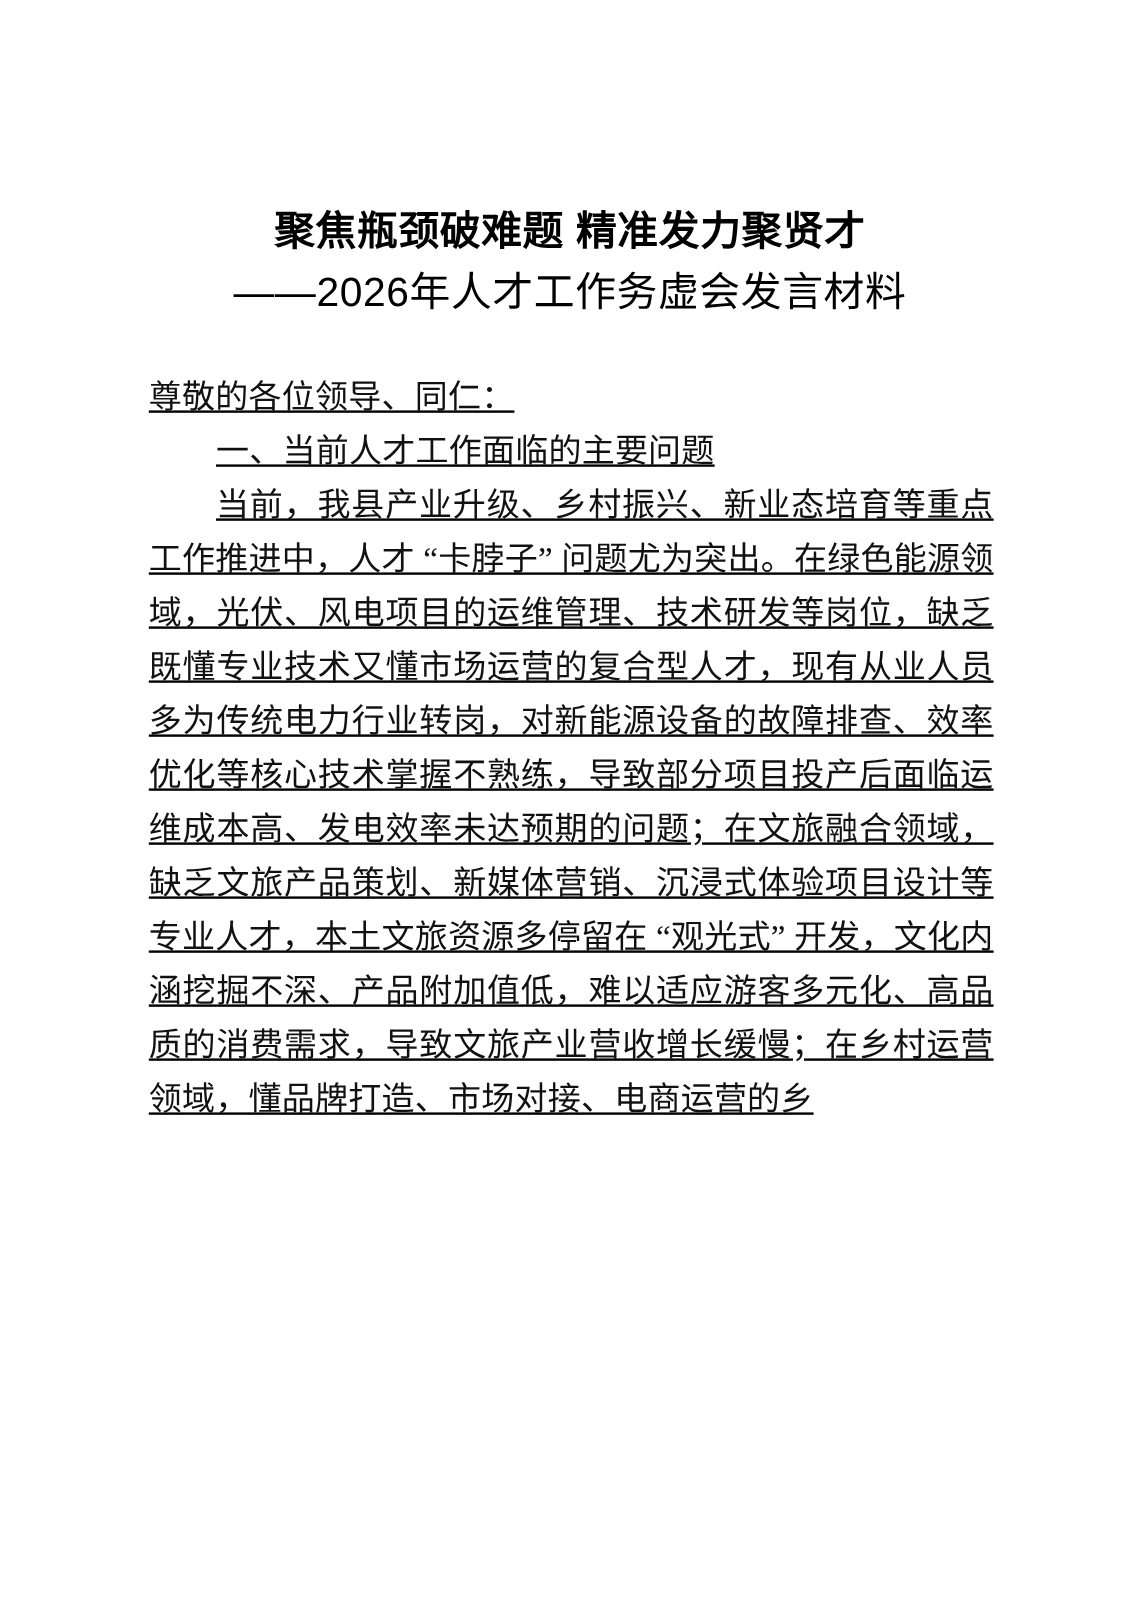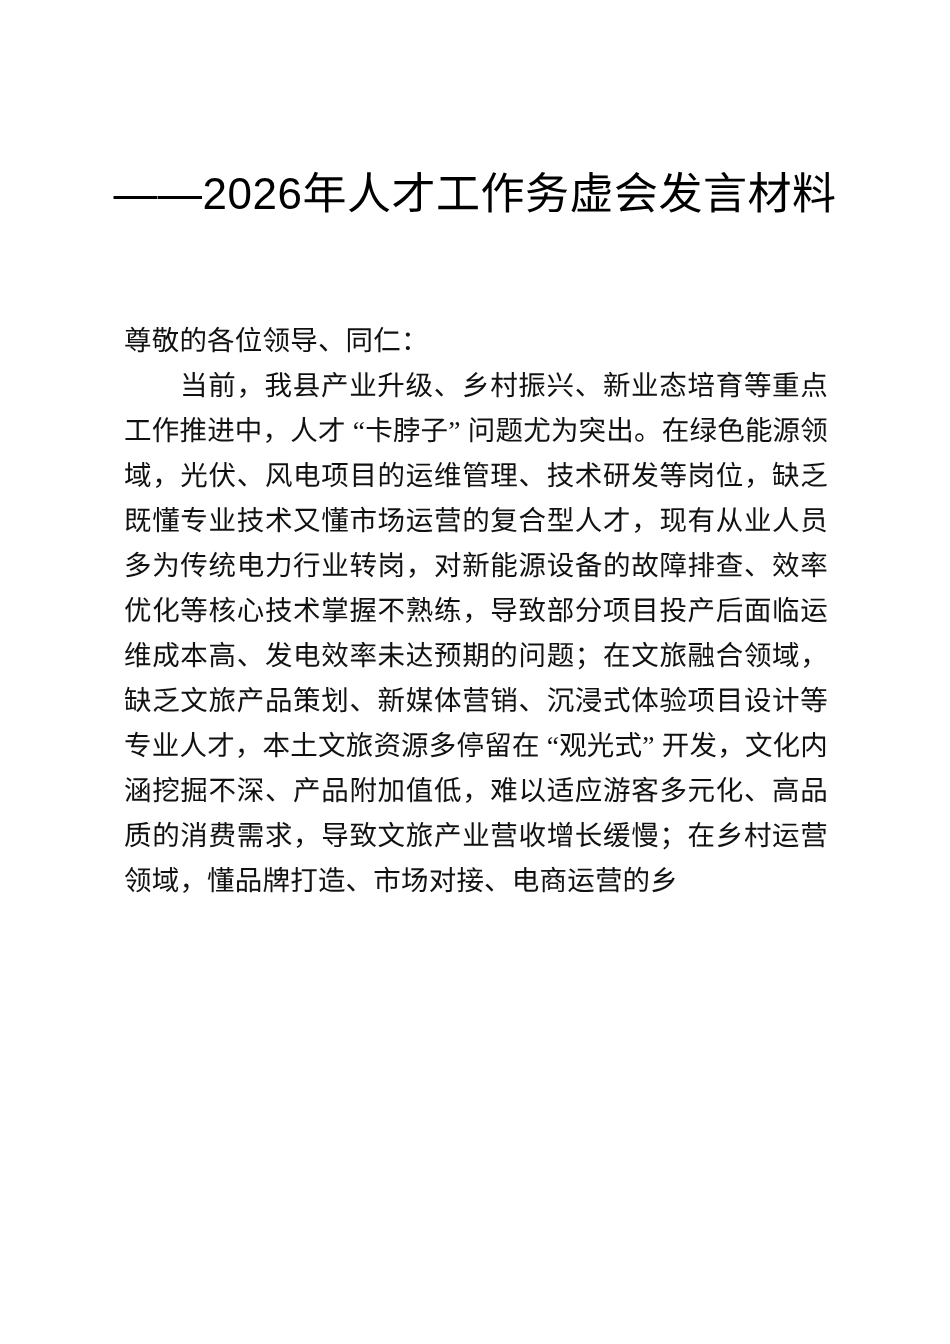--- a/index.html
+++ b/index.html
@@ -41,33 +41,34 @@
     font-weight: 700;
     font-size: 34px;
     line-height: 50px;
     letter-spacing: 0.5px;
     color: #000000;
     white-space: pre;
   }
   .doc-subtitle {
     font-family: "Liberation Sans", "DejaVu Sans", sans-serif;
     font-weight: 500;
-    font-size: 44px;
+    font-size: 34px;
     line-height: 52px;
     letter-spacing: 0.5px;
     color: #000000;
     white-space: pre;
   }
 
   
   .body-block {
     position: absolute;
     left: 124px;
-    top: 318px;
+    top: 308px;
     width: 704px;
+    text-decoration: underline;
   }
 
   .para {
     font-size: 27.5px;
     line-height: 45px;
     text-align: justify;
     text-justify: inter-ideograph;
     text-align-last: left;
     margin: 0;
     color: #111111;
@@ -90,27 +91,29 @@
     color: #111111;
     letter-spacing: 0.2px;
   }
 </style>
 </head>
 <body>
 
 <div class="page">
 
   <div class="title-block">
+    <div class="doc-title">聚焦瓶颈破难题 精准发力聚贤才</div>
     <div class="doc-subtitle">——2026年人才工作务虚会发言材料</div>
   </div>
 
   <div class="body-block">
 
     <p class="para noindent">尊敬的各位领导、同仁：</p>
 
 
+    <p class="heading-1">一、当前人才工作面临的主要问题</p>
 
 
     <p class="para indent">当前，我县产业升级、乡村振兴、新业态培育等重点工作推进中，人才 “卡脖子” 问题尤为突出。在绿色能源领域，光伏、风电项目的运维管理、技术研发等岗位，缺乏既懂专业技术又懂市场运营的复合型人才，现有从业人员多为传统电力行业转岗，对新能源设备的故障排查、效率优化等核心技术掌握不熟练，导致部分项目投产后面临运维成本高、发电效率未达预期的问题；在文旅融合领域，缺乏文旅产品策划、新媒体营销、沉浸式体验项目设计等专业人才，本土文旅资源多停留在 “观光式” 开发，文化内涵挖掘不深、产品附加值低，难以适应游客多元化、高品质的消费需求，导致文旅产业营收增长缓慢；在乡村运营领域，懂品牌打造、市场对接、电商运营的乡</p>
 
   </div>
 
 </div>
 
 </body></html>

